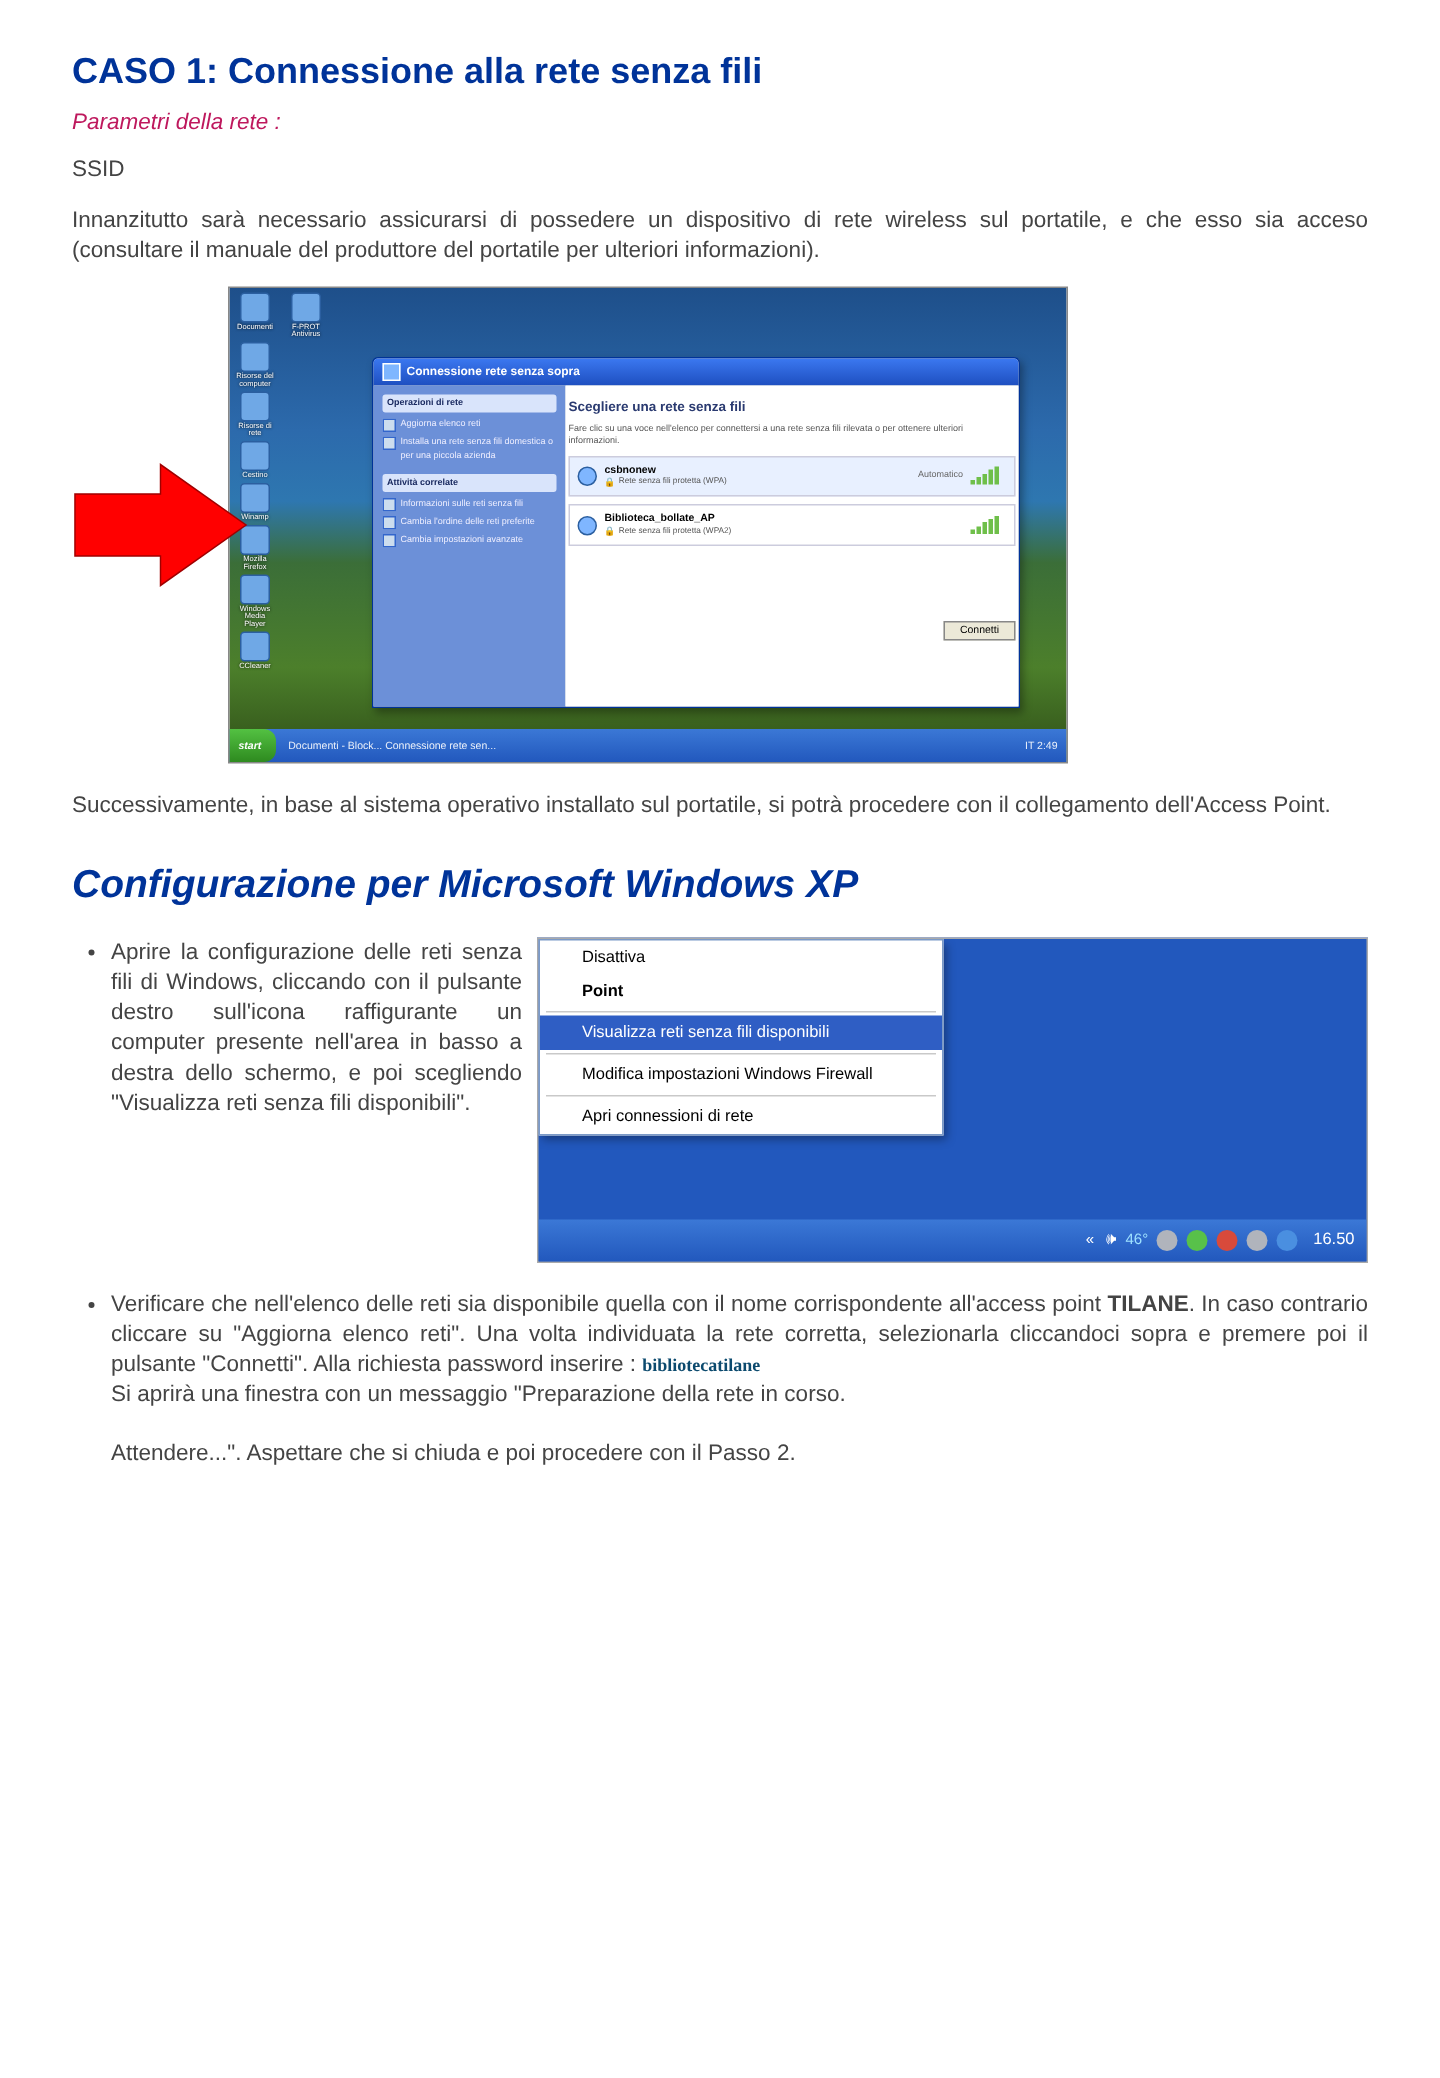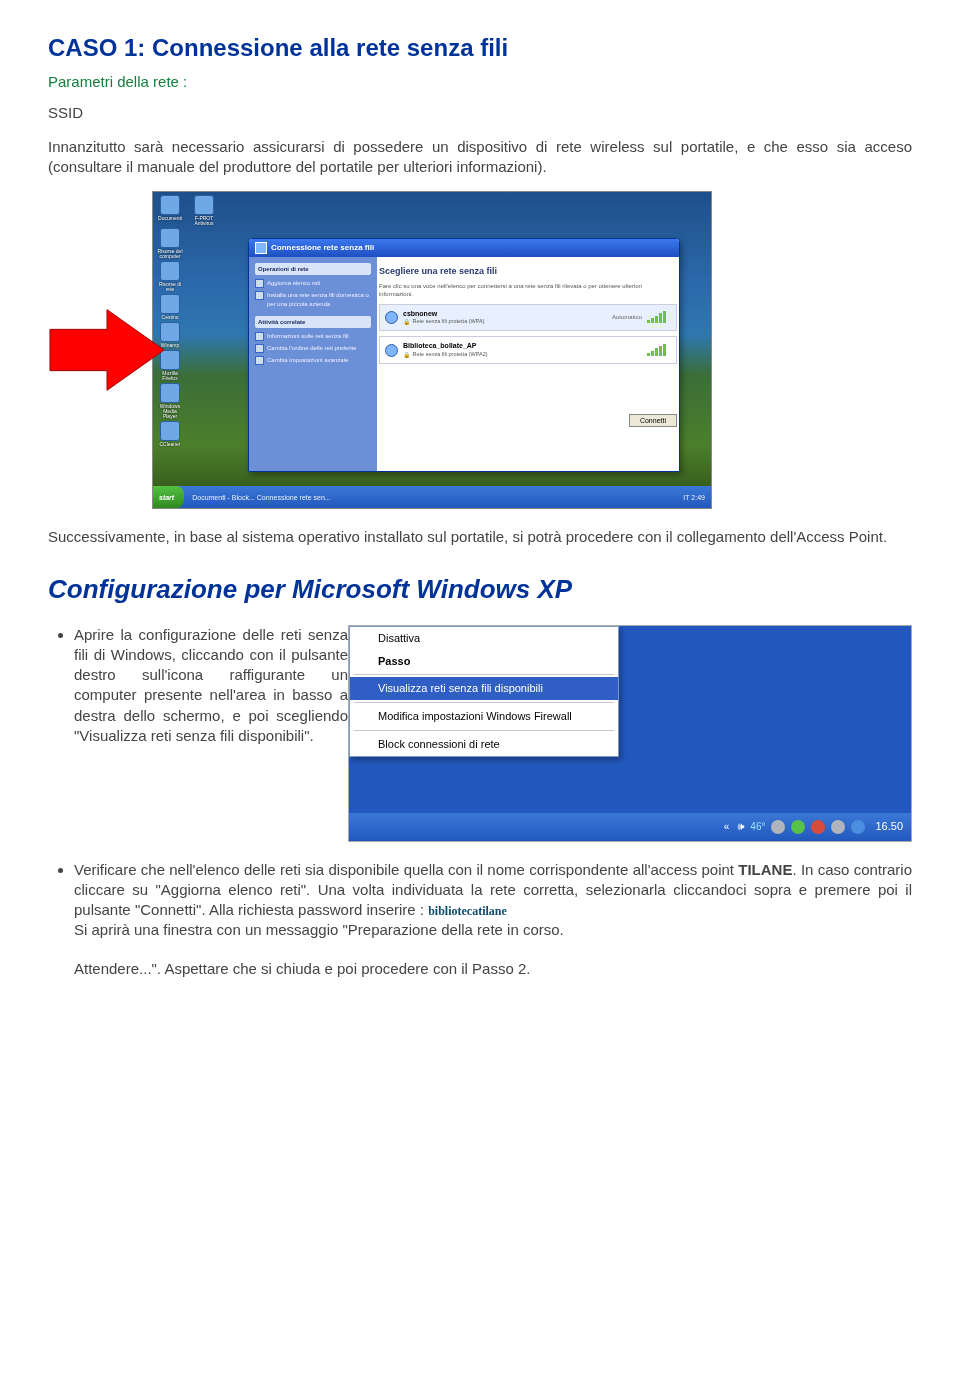--- a/index.html
+++ b/index.html
@@ -14,21 +14,21 @@
     background: #fff;
   }
   h1 {
     color: #003399;
     font-family: Verdana, sans-serif;
     font-size: 24px;
     font-weight: bold;
     margin: 0 0 8px 0;
   }
   p { margin: 4px 0 14px 0; }
-  .subtitle { color: #15803d; margin-bottom: 10px; }
+  .subtitle { color: #be185d; margin-bottom: 10px; font-style: italic; }
   .ssid { color: #444; margin-bottom: 14px; }
   .intro { color: #444; text-align: justify; }
   .figure-area {
     display: flex;
     align-items: center;
     margin: 6px 0 18px 0;
     gap: 0;
   }
   .red-arrow { width: 118px; height: 90px; flex: none; margin-right: -14px; z-index: 5; }
   .desktop-shot {
@@ -96,21 +96,21 @@
   .xp-main .btnrow button { font-size: 7px; padding: 2px 10px; background: #ece9d8; border: 1px solid #888; }
 
   .para-after { text-align: justify; color: #444; margin-top: 10px; }
 
   h2.config {
     color: #003399; font-style: italic; font-weight: bold;
     font-size: 26px; margin: 24px 0 18px 0;
     font-family: Verdana, sans-serif;
   }
 
-  .two-col { display: flex; align-items: flex-start; gap: 0; margin-bottom: 18px; }
+  .two-col { display: flex; align-items: flex-start; gap: 10px; margin-bottom: 18px; }
   .two-col .left { flex: 0 0 300px; }
   ul.doc { list-style: disc; padding-left: 26px; margin: 0; }
   ul.doc li { color: #444; margin-bottom: 10px; text-align: justify; }
 
   .menu-shot {
     flex: 1; position: relative; height: 215px;
     background: #2258bd;
     border: 1px solid #aaa;
     overflow: hidden;
     font-family: Tahoma, sans-serif;
@@ -198,21 +198,21 @@
         </div>
       <div class="dicon">
           <div class="bx"></div>
           <div class="lb">CCleaner</div>
         </div>
     </div>
 
     <div class="xp-window">
       <div class="xp-titlebar">
         <span class="ic"></span>
-        <span>Connessione rete senza fili</span>
+        <span>Connessione rete senza sopra</span>
       </div>
       <div class="xp-body">
         <div class="xp-side">
           <div class="hdr">Operazioni di rete</div>
           <div class="lnk">
               <span class="li"></span>
               <span>Aggiorna elenco reti</span>
             </div>
           <div class="lnk">
               <span class="li"></span>
@@ -289,27 +289,27 @@
 
 <div class="two-col">
   <div class="left">
     <ul class="doc">
       <li>Aprire la configurazione delle reti senza fili di Windows, cliccando con il pulsante destro sull'icona raffigurante un computer presente nell'area in basso a destra dello schermo, e poi scegliendo "Visualizza reti senza fili disponibili".</li>
     </ul>
   </div>
   <div class="menu-shot">
     <div class="ctx">
       <div class="mi">Disattiva</div>
-      <div class="mi bold">Passo</div>
+      <div class="mi bold">Point</div>
       <div class="sep"></div>
       <div class="mi sel">Visualizza reti senza fili disponibili</div>
       <div class="sep"></div>
       <div class="mi">Modifica impostazioni Windows Firewall</div>
       <div class="sep"></div>
-      <div class="mi">Block connessioni di rete</div>
+      <div class="mi">Apri connessioni di rete</div>
     </div>
     <div class="traybar">
       <span class="chev">«</span>
       <span style="font-size:11px">🕪</span>
       <span class="temp">46°</span>
       <span class="ticon tgray"></span>
       <span class="ticon tgreen"></span>
       <span class="ticon tred"></span>
       <span class="ticon tgray"></span>
       <span class="ticon tblue"></span>

